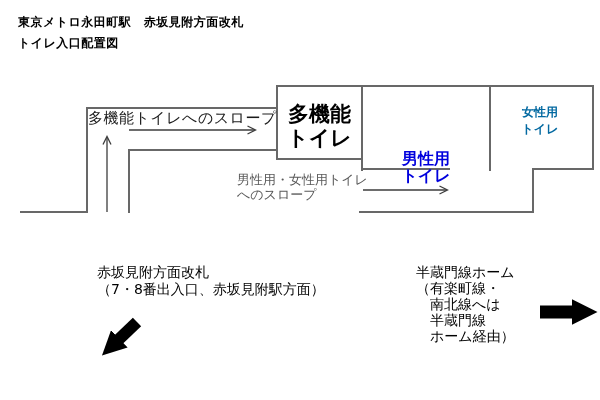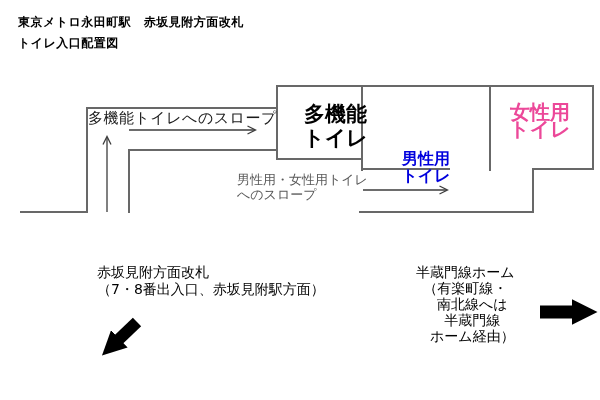--- a/index.html
+++ b/index.html
@@ -3,26 +3,26 @@
 <meta charset="utf-8">
 <style>
   html,body{margin:0;padding:0;background:#ffffff;width:600px;height:400px;overflow:hidden;}
   body{font-family:"DejaVu Sans","Liberation Sans",sans-serif;color:#000;}
   .page{position:relative;width:600px;height:400px;background:#fff;}
   .abs{position:absolute;}
   .title{left:18px;top:12px;font-size:12px;font-weight:bold;line-height:21px;letter-spacing:0.5px;white-space:nowrap;}
   .plan-svg{left:0;top:0;width:600px;height:400px;}
   .lbl{white-space:nowrap;}
   .ramp-mf-label{left:88px;top:109px;font-size:15px;color:#1a1a1a;letter-spacing:0.5px;}
-  .mf-label{left:277px;top:102px;width:85px;text-align:center;font-size:21px;font-weight:bold;line-height:24px;color:#000;padding-left:16px;}
+  .mf-label{left:277px;top:102px;width:85px;text-align:center;font-size:21px;font-weight:bold;line-height:24px;color:#000;}
   .mens-label{left:362px;top:104px;width:128px;text-align:center;font-size:16px;font-weight:bold;line-height:17px;color:#0000dd;margin-top:46px;}
-  .womens-label{left:490px;top:104px;width:100px;text-align:center;font-size:20px;font-weight:bold;line-height:17px;color:#ec4899;}
+  .womens-label{left:490px;top:104px;width:100px;text-align:center;font-size:12px;font-weight:bold;line-height:17px;color:#0369a1;}
   .mw-ramp-label{left:237px;top:172px;font-size:13px;line-height:15px;color:#595959;}
   .gate-label{left:97px;top:264px;font-size:14px;line-height:17px;color:#000;}
-  .platform-label{left:416px;top:264px;font-size:14px;line-height:16px;color:#000;text-align:center;}
+  .platform-label{left:416px;top:264px;font-size:14px;line-height:16px;color:#000;}
 </style>
 </head>
 <body>
 
 <div class="page">
 
   <div class="abs title">
     <div>東京メトロ永田町駅　赤坂見附方面改札</div>
     <div>トイレ入口配置図</div>
   </div>

